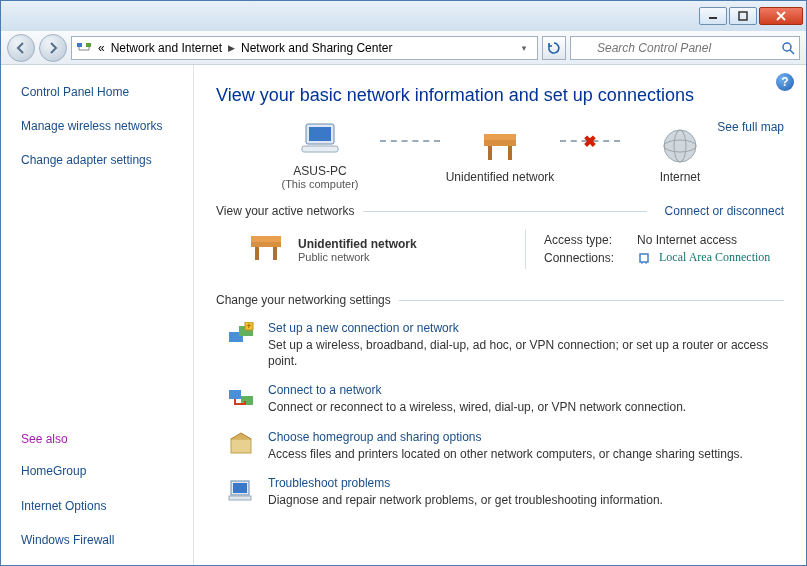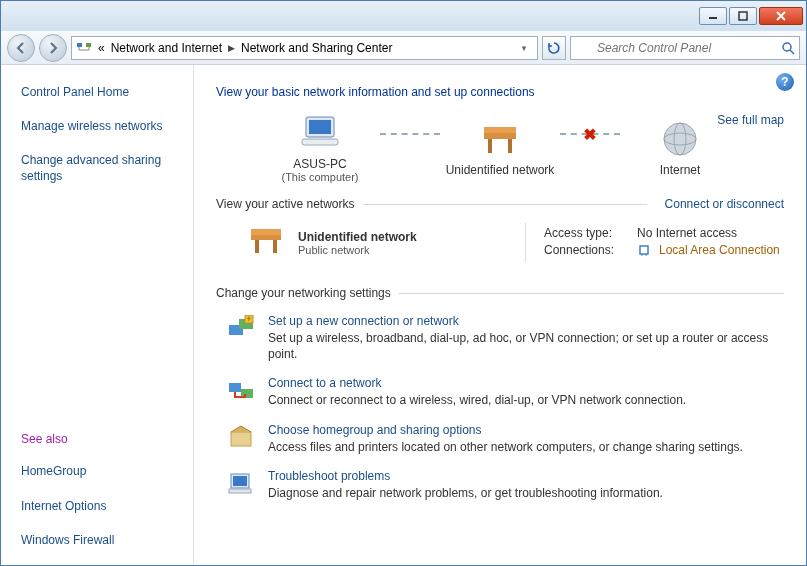--- a/index.html
+++ b/index.html
@@ -25,21 +25,21 @@
     
     .body { flex:1; display:flex; overflow:hidden; }
     .sidebar { width:193px; background:#fff; border-right:1px solid #e0e4e8; padding:8px 0 8px 20px; display:flex; flex-direction:column; font-size:12px; }
     .sidebar .heading { color:#1a4e8a; font-size:12px; margin: 12px 0 10px; }
     .sidebar .slink { color:#1a4e8a; margin: 9px 0; cursor:pointer; line-height:1.35; }
     .sidebar .spacer { flex:1; }
     .sidebar .seealso-title { color:#a21caf; margin: 4px 0 8px; }
     
     .main { flex:1; padding: 14px 22px 10px 22px; font-size:12px; color:#333; overflow:auto; position:relative; }
     .help-icon { position:absolute; top:8px; right:12px; width:18px; height:18px; border-radius:50%; background:radial-gradient(circle at 35% 30%, #6fb0f0, #2060b0); color:#fff; display:flex; align-items:center; justify-content:center; font-size:12px; font-weight:bold; cursor:pointer; }
-    .main h2 { color:#003399; font-size:12px; font-weight:normal; margin: 6px 0 14px; }
+    .main h2 { color:#003399; font-size:18px; font-weight:normal; margin: 6px 0 14px; }
     .map-row { display:flex; align-items:flex-start; position:relative; }
     .map-link { position:absolute; right:0; top:0; color:#1a4e8a; cursor:pointer; }
     .map-nodes { display:flex; align-items:center; gap:0; margin: 0 auto; }
     .node { width:120px; text-align:center; }
     .node .lab { margin-top:4px; font-size:12px; }
     .node .sub { color:#555; font-size:11px; }
     .conn { width:60px; height:2px; border-top:2px dashed #9ab; position:relative; top:-14px; }
     .conn .x { position:absolute; left:50%; top:-10px; transform:translateX(-50%); color:#d02000; font-weight:bold; font-size:16px; }
     .icon48 { width:44px; height:40px; margin:0 auto; display:flex; align-items:center; justify-content:center; }
     
@@ -48,21 +48,21 @@
     .section-head .rlink { color:#1a4e8a; cursor:pointer; margin-left:18px; }
     
     .active-net { display:flex; margin-top:10px; padding:2px 0 10px 30px; }
     .active-net .left { display:flex; align-items:center; gap:12px; flex:1; }
     .active-net .left .nm { font-weight:bold; }
     .active-net .left .sub { color:#555; font-size:11px; }
     .active-net .divider { width:1px; background:#d8dee6; margin:0 18px; }
     .active-net .right { width:240px; font-size:12px; }
     .active-net .right .row { display:flex; gap:8px; margin:3px 0; align-items:center; }
     .active-net .right .k { width:85px; color:#333; }
-    .active-net .right .link { color:#a16207; cursor:pointer; }
+    .active-net .right .link { color:#0f766e; cursor:pointer;font-family:Liberation Serif, serif; }
     .net-icon-sm { width:14px; height:14px; display:inline-flex; align-items:center; justify-content:center; }
     
     .task { display:flex; gap:12px; margin:14px 0 4px 10px; }
     .task .ticon { width:30px; height:28px; flex-shrink:0; display:flex; align-items:center; justify-content:center; }
     .task .tbody { flex:1; }
     .task .tlink { color:#1a4e8a; cursor:pointer; }
     .task .tdesc { color:#333; margin-top:2px; line-height:1.35; }
   </style>
 </head>
 <body>
@@ -128,21 +128,21 @@
             <line x1="9" y1="9" x2="13" y2="13" stroke="#3070c0" stroke-width="1.5"></line>
           </svg>
       </span>
     </div>
   </div>
 
   <div class="body">
     <div class="sidebar">
       <div class="heading">Control Panel Home</div>
       <div class="slink">Manage wireless networks</div>
-      <div class="slink" style="max-width:170px;">Change advanced sharing settings</div>
+      <div class="slink">Change adapter settings</div>
       <div class="spacer"></div>
       <div class="seealso-title">See also</div>
       <div class="slink">HomeGroup</div>
       <div class="slink">Internet Options</div>
       <div class="slink">Windows Firewall</div>
     </div>
 
     <div class="main">
       <div class="help-icon">?</div>
       <h2>View your basic network information and set up connections</h2>

